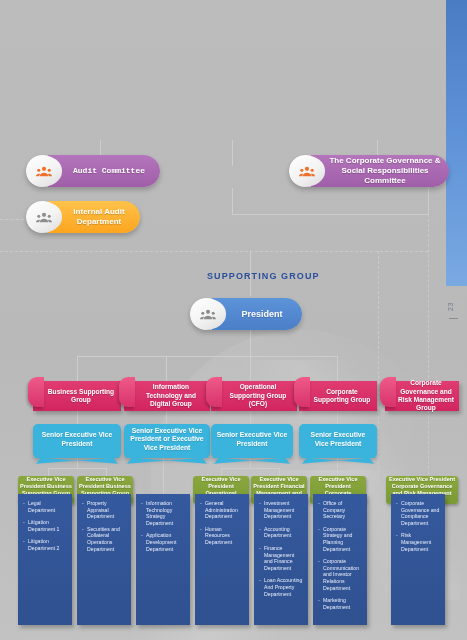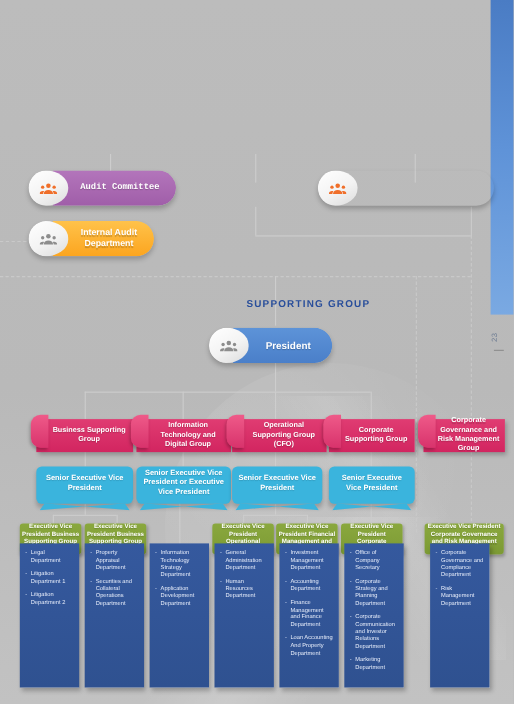--- a/index.html
+++ b/index.html
@@ -189,39 +189,40 @@
           <g fill="#f06f2a">
             <circle cx="12" cy="4" r="3.1"></circle>
             <path d="M5.6 15.2c0-3.6 2.9-5.4 6.4-5.4s6.4 1.8 6.4 5.4z"></path>
             <circle cx="4.2" cy="6" r="2.3"></circle>
             <path d="M0 15.2c0-2.6 1.9-3.9 4.2-3.9 .7 0 1.4 .12 2 .35-.9 .9-1.4 2.1-1.5 3.55z"></path>
             <circle cx="19.8" cy="6" r="2.3"></circle>
             <path d="M24 15.2c0-2.6-1.9-3.9-4.2-3.9-.7 0-1.4 .12-2 .35 .9 .9 1.4 2.1 1.5 3.55z"></path>
           </g>
         </svg>
     </span>
+    <span class="body">The Corporate Governance &amp; Social Responsibilities Committee</span>
   </div>
 
   <div class="pill orange" style="left:26px;top:201px;width:114px;">
     <span class="cap">
       <svg class="ppl" viewBox="0 0 24 16">
           <g fill="#8d8d8d">
             <circle cx="12" cy="4" r="3.1"></circle>
             <path d="M5.6 15.2c0-3.6 2.9-5.4 6.4-5.4s6.4 1.8 6.4 5.4z"></path>
             <circle cx="4.2" cy="6" r="2.3"></circle>
             <path d="M0 15.2c0-2.6 1.9-3.9 4.2-3.9 .7 0 1.4 .12 2 .35-.9 .9-1.4 2.1-1.5 3.55z"></path>
             <circle cx="19.8" cy="6" r="2.3"></circle>
             <path d="M24 15.2c0-2.6-1.9-3.9-4.2-3.9-.7 0-1.4 .12-2 .35 .9 .9 1.4 2.1 1.5 3.55z"></path>
           </g>
         </svg>
     </span>
     <span class="body">Internal Audit Department</span>
   </div>
 
-  <div class="seclabel" style="left:224px;top:271px;">SUPPORTING GROUP</div>
+  <div class="seclabel" style="left:207px;top:271px;">SUPPORTING GROUP</div>
 
   <div class="pill blue" style="left:190px;top:298px;width:112px;">
     <span class="cap">
       <svg class="ppl" viewBox="0 0 24 16">
           <g fill="#8d8d8d">
             <circle cx="12" cy="4" r="3.1"></circle>
             <path d="M5.6 15.2c0-3.6 2.9-5.4 6.4-5.4s6.4 1.8 6.4 5.4z"></path>
             <circle cx="4.2" cy="6" r="2.3"></circle>
             <path d="M0 15.2c0-2.6 1.9-3.9 4.2-3.9 .7 0 1.4 .12 2 .35-.9 .9-1.4 2.1-1.5 3.55z"></path>
             <circle cx="19.8" cy="6" r="2.3"></circle>

